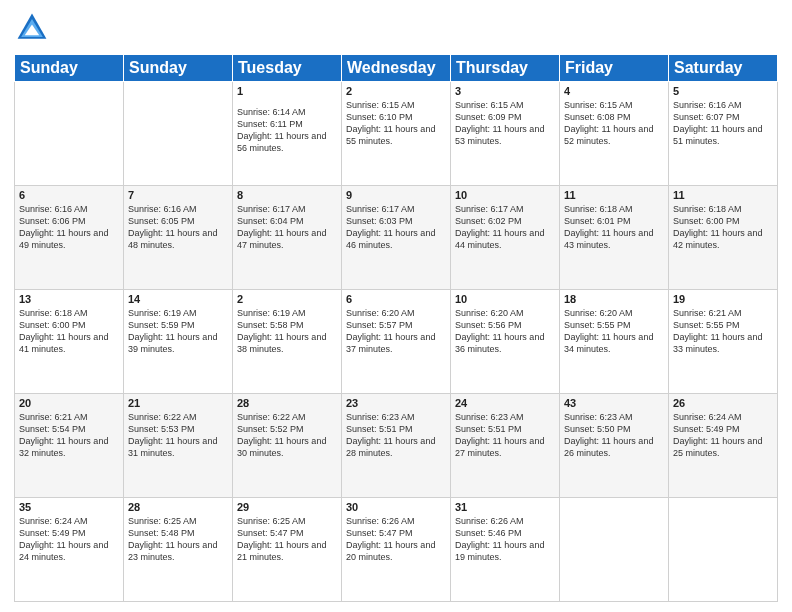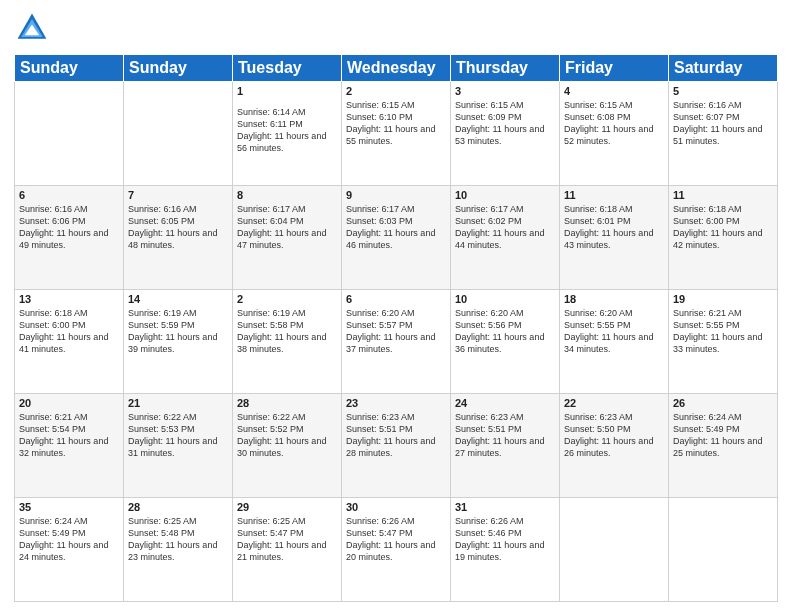--- a/index.html
+++ b/index.html
@@ -291,21 +291,21 @@
 Sunset: 5:51 PM
 Daylight: 11 hours and 28 minutes.</div>
           </td>
           <td>
             <span class="day-num">24</span>
             <div class="day-info" style="white-space: pre-line;">Sunrise: 6:23 AM
 Sunset: 5:51 PM
 Daylight: 11 hours and 27 minutes.</div>
           </td>
           <td>
-            <span class="day-num">22</span>
+            <span class="day-num">43</span>
             <div class="day-info" style="white-space: pre-line;">Sunrise: 6:23 AM
 Sunset: 5:50 PM
 Daylight: 11 hours and 26 minutes.</div>
           </td>
           <td>
             <span class="day-num">26</span>
             <div class="day-info" style="white-space: pre-line;">Sunrise: 6:24 AM
 Sunset: 5:49 PM
 Daylight: 11 hours and 25 minutes.</div>
           </td>

